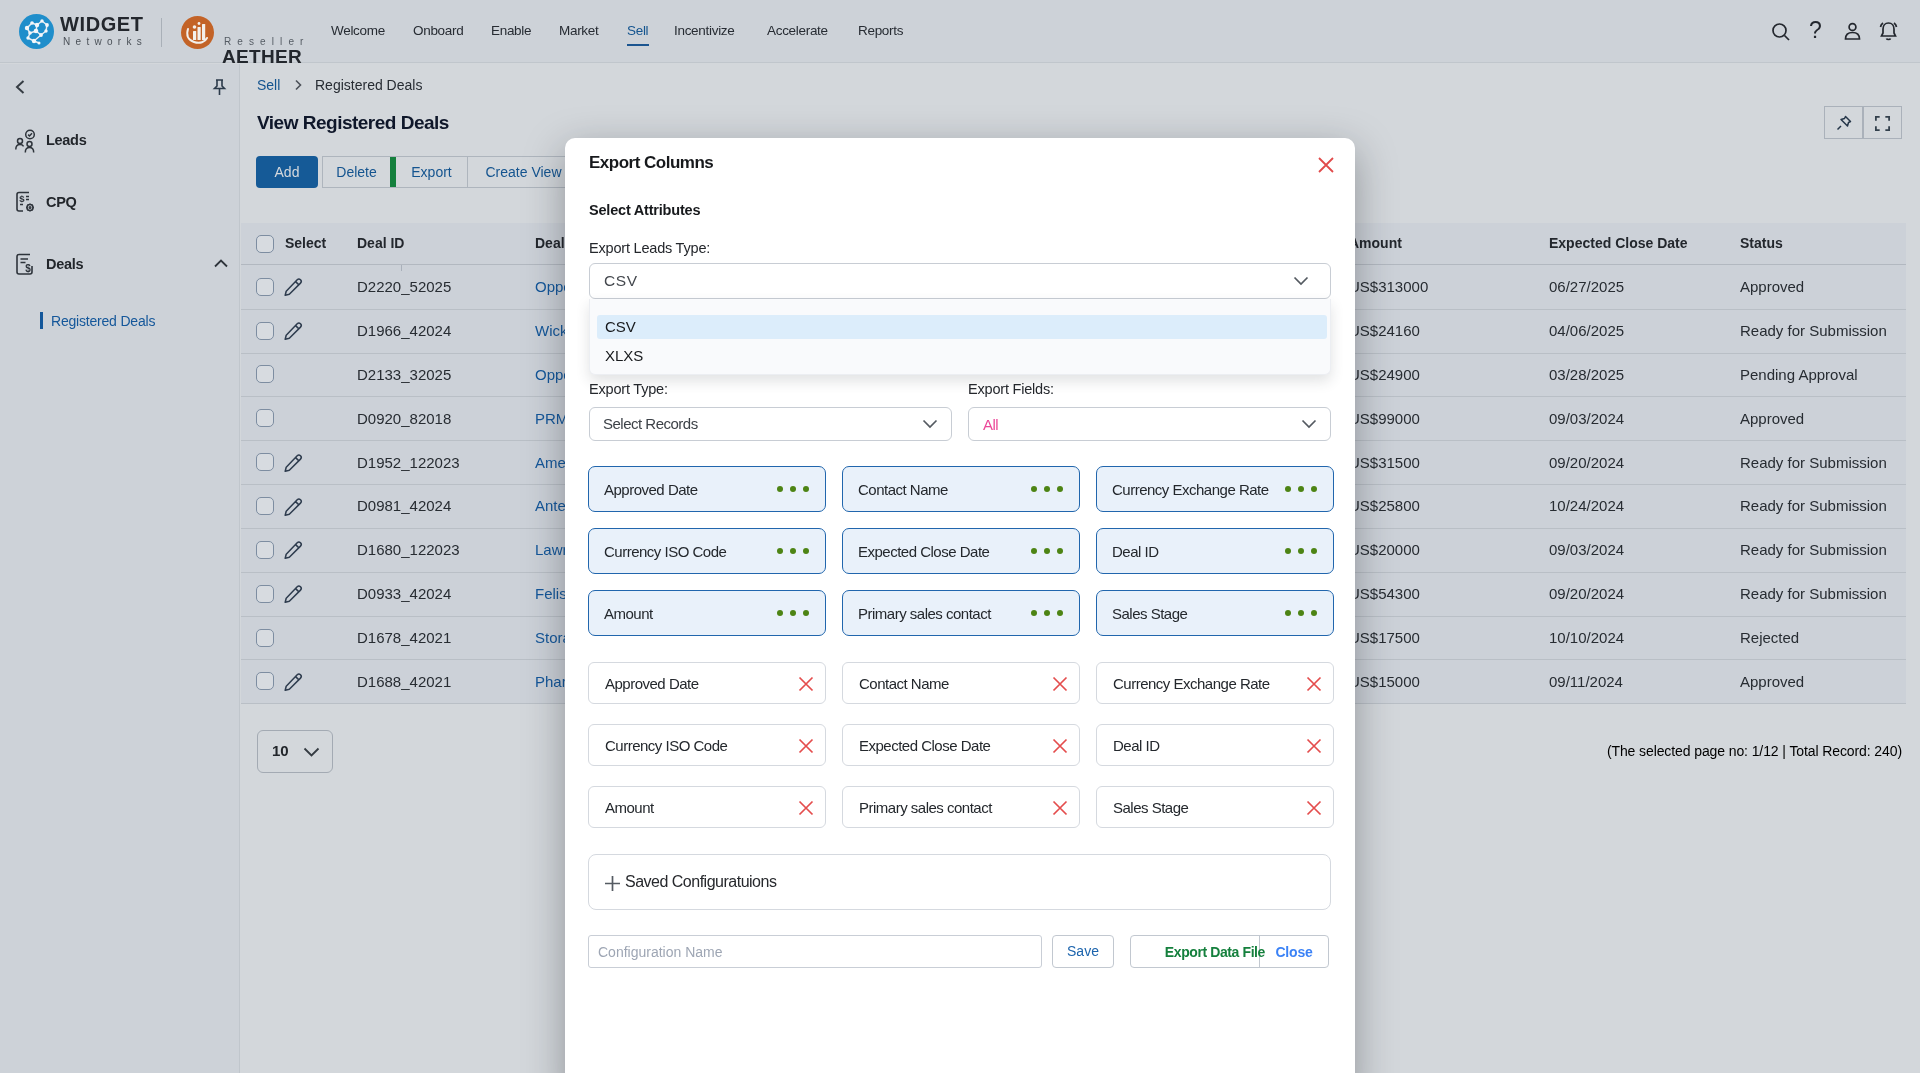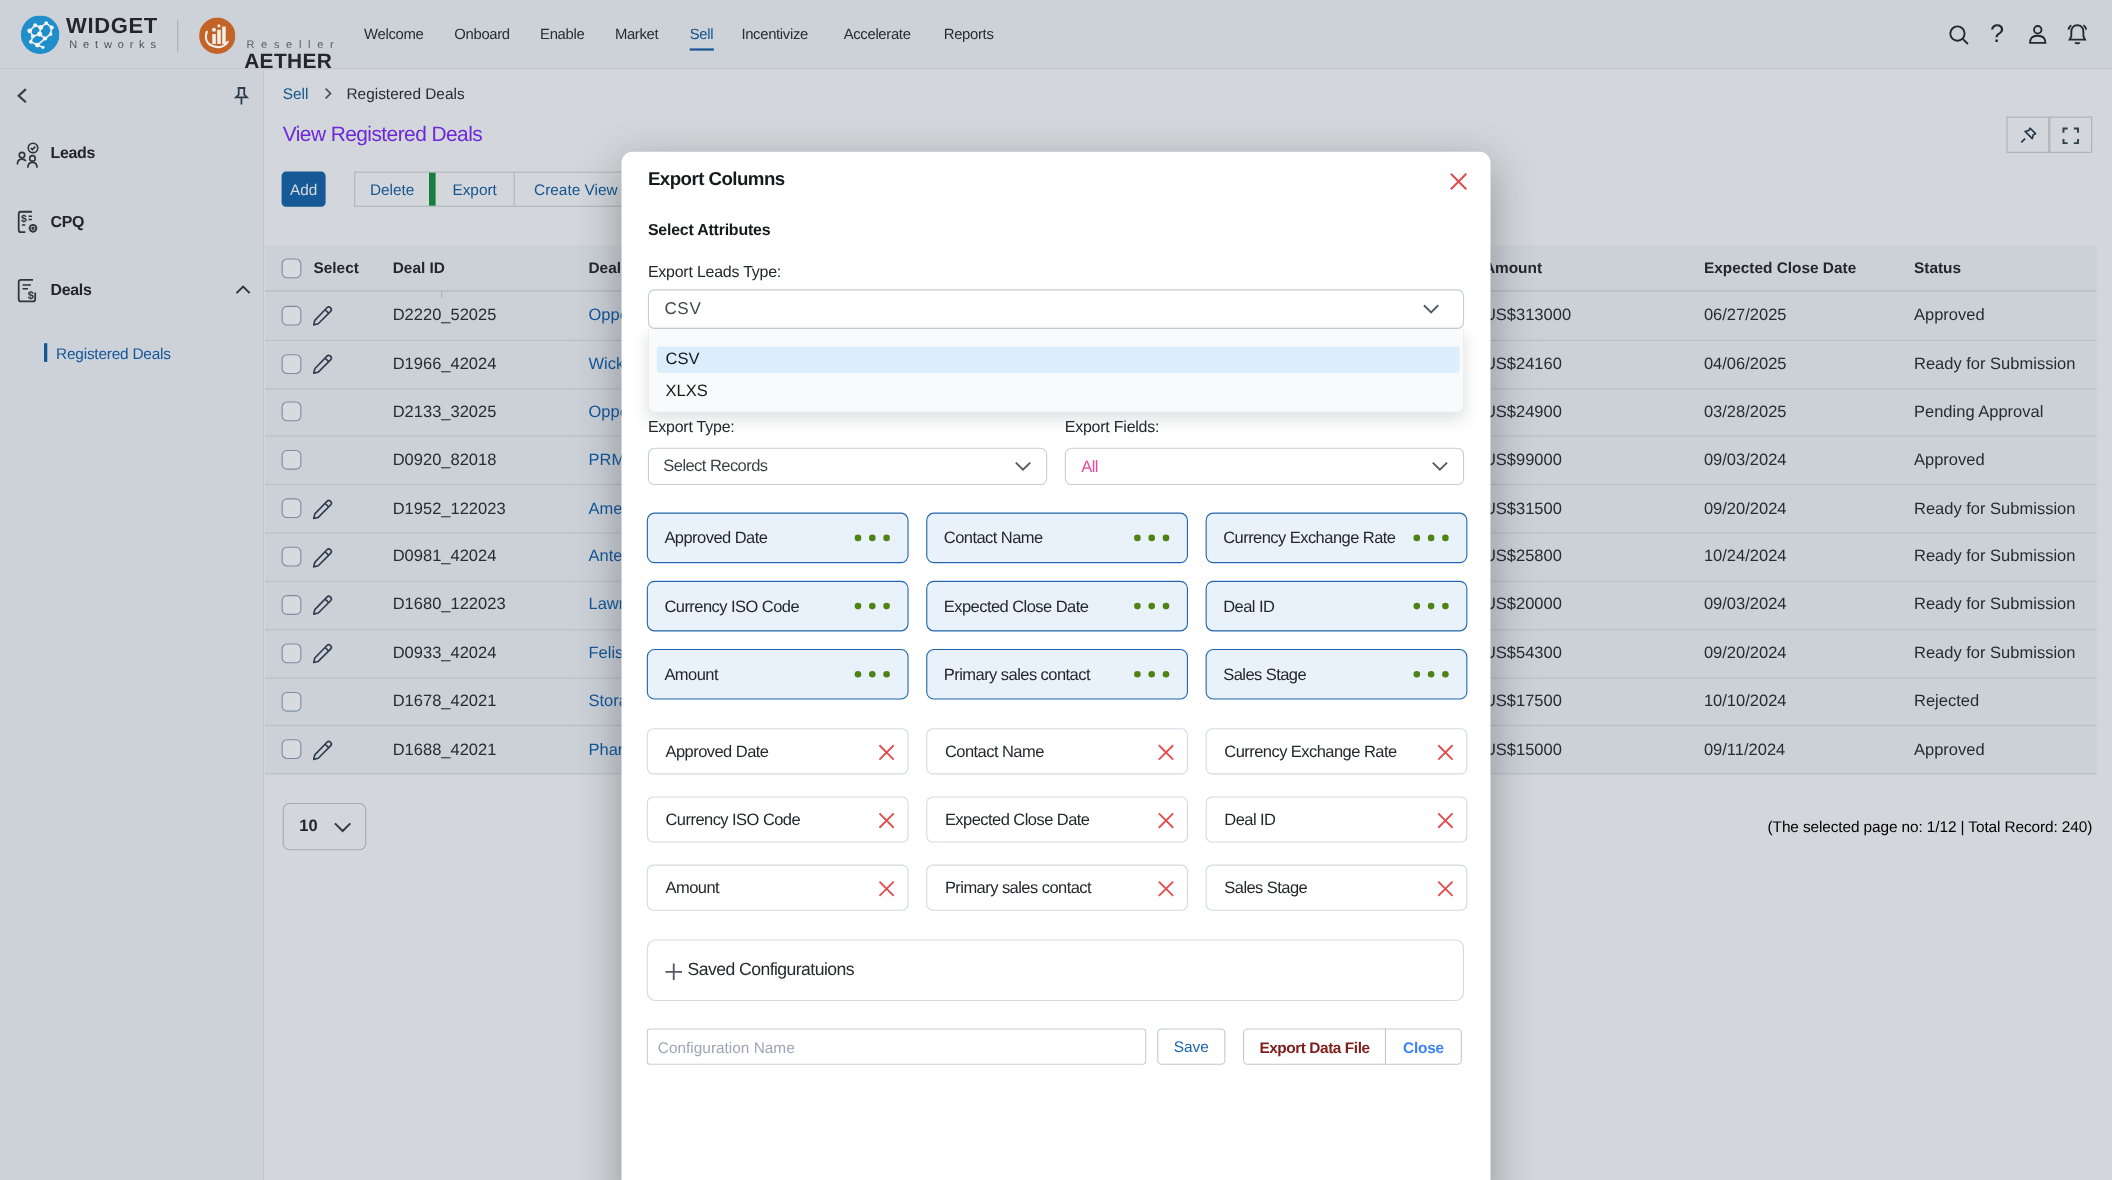--- a/index.html
+++ b/index.html
@@ -19,23 +19,23 @@
 .brand-div { position:absolute; left:161px; top:18px; width:1px; height:29px; background:#a9b0b8; }
 .atxt { position:absolute; left:222px; top:14px; font-size:19px; font-weight:bold; color:#23272d; letter-spacing:0.3px;margin-top:32px; }
 .asub { position:absolute; left:224px; top:36px; font-size:10px; color:#555c64; letter-spacing:6.1px; }
 
 
 #side { position:absolute; left:0; top:64px; width:240px; height:1009px; background:#cdd2d8; border-right:1px solid #c0c6cc; }
 .sitem { position:absolute; left:46px; font-size:14.5px; font-weight:bold; color:#22262b; letter-spacing:-0.3px; }
 .subitem { position:absolute; left:51px; font-size:14px; color:#14579a; letter-spacing:-0.2px; }
 .crumb-sell { position:absolute; left:257px; top:77px; font-size:14px; color:#14548f; }
 .crumb-rest { position:absolute; left:315px; top:77px; font-size:14px; color:#272c33; }
-.pagetitle { position:absolute; left:257px; top:112px; font-size:19px; font-weight:normal; color:#6d28d9; letter-spacing:-0.5px; }
-
-.btn-add { position:absolute; left:256px; top:156px; width:40px; height:32px; background:#155a97; border-radius:4px; color:#d6d9dd; font-size:14px; text-align:center; line-height:32px; }
+.pagetitle { position:absolute; left:257px; top:112px; font-size:19px; font-weight:bold; color:#0f172a; letter-spacing:-0.5px; }
+
+.btn-add { position:absolute; left:256px; top:156px; width:62px; height:32px; background:#155a97; border-radius:4px; color:#d6d9dd; font-size:14px; text-align:center; line-height:32px; }
 .btn-group { position:absolute; left:322px; top:156px; width:258px; height:32px; border:1px solid #aeb5bd; display:flex; }
 .btn-group > div { flex:0 0 auto; text-align:center; line-height:30px; font-size:14px; color:#14548f; }
 
 .sqbtn { position:absolute; top:106px; width:39px; height:33px; border:1px solid #aab1ba; }
 
 
 #tbl { position:absolute; left:241px; top:223px; width:1665px; height:481px; background:#ccd1d8; }
 .th { position:absolute; font-size:14px; font-weight:bold; color:#23272d; letter-spacing:0; }
 .td { position:absolute; font-size:15px; color:#272c32; }
 .tlink { position:absolute; font-size:15px; color:#14579a; }
@@ -459,15 +459,15 @@
   <svg class="m" style="left:39px;top:737px" width="17" height="17" viewBox="0 0 17 17" fill="none" stroke="#555b62" stroke-width="1.7">
     <path d="M8.5 1 L8.5 16 M1 8.5 L16 8.5"></path>
   </svg>
   <div class="m" style="left:60px;top:735px;font-size:16px;color:#27292d;letter-spacing:-0.5px">Saved Configuratuions</div>
 
   <div class="m" style="left:23px;top:797px;width:454px;height:33px;border:1px solid #c9ced6;border-radius:3px;background:#fff"></div>
   <div class="m" style="left:33px;top:806px;font-size:14px;color:#9ea6b4">Configuration Name</div>
   <div class="mbtn" style="left:487px;top:797px;width:62px;height:33px;line-height:31px;font-weight:normal;font-size:14px;color:#1c64ad">Save</div>
   <div class="mbtn" style="left:565px;top:797px;width:199px;height:33px;line-height:31px;background:#fff"></div>
   <div class="m" style="left:694px;top:797px;width:1px;height:33px;background:#c2c8d0"></div>
-  <div class="m" style="left:560px;top:806px;width:140px;font-size:14px;font-weight:bold;color:#7f1d1d;text-align:center;letter-spacing:-0.4px;white-space:nowrap">Export Data File</div>
+  <div class="m" style="left:560px;top:806px;width:140px;font-size:14px;font-weight:bold;color:#15803d;text-align:right;letter-spacing:-0.4px;white-space:nowrap">Export Data File</div>
   <div class="m" style="left:694px;top:806px;width:70px;font-size:14px;font-weight:bold;color:#3b82f6;text-align:center;letter-spacing:-0.2px">Close</div>
 </div>
 
 </body></html>

